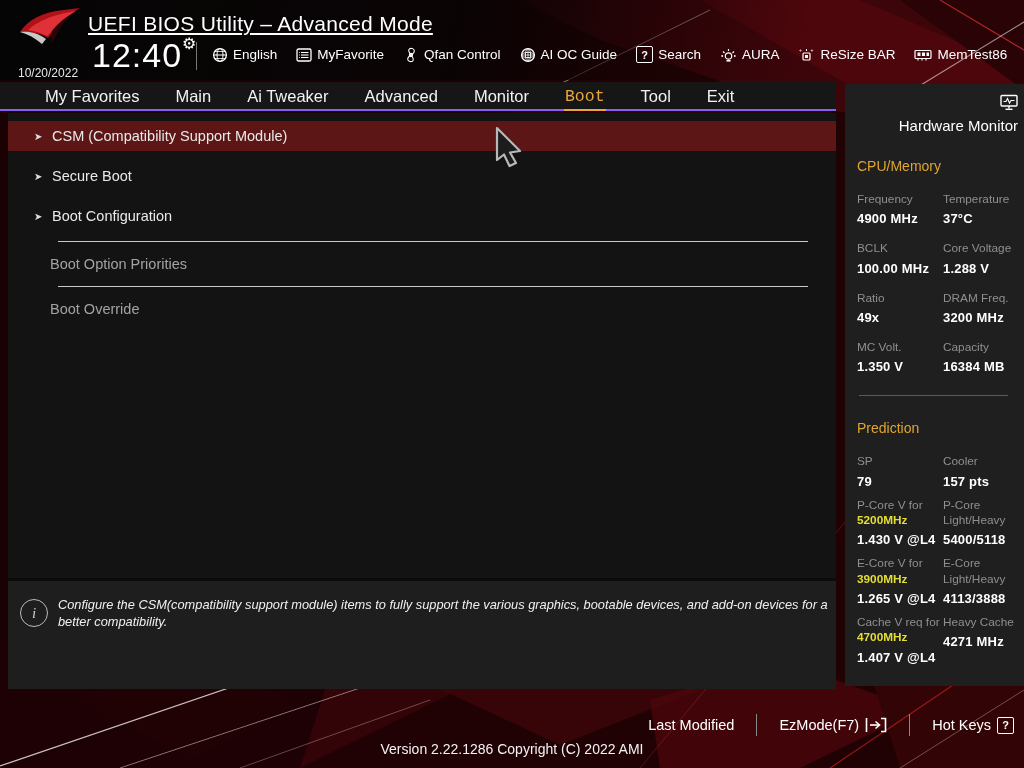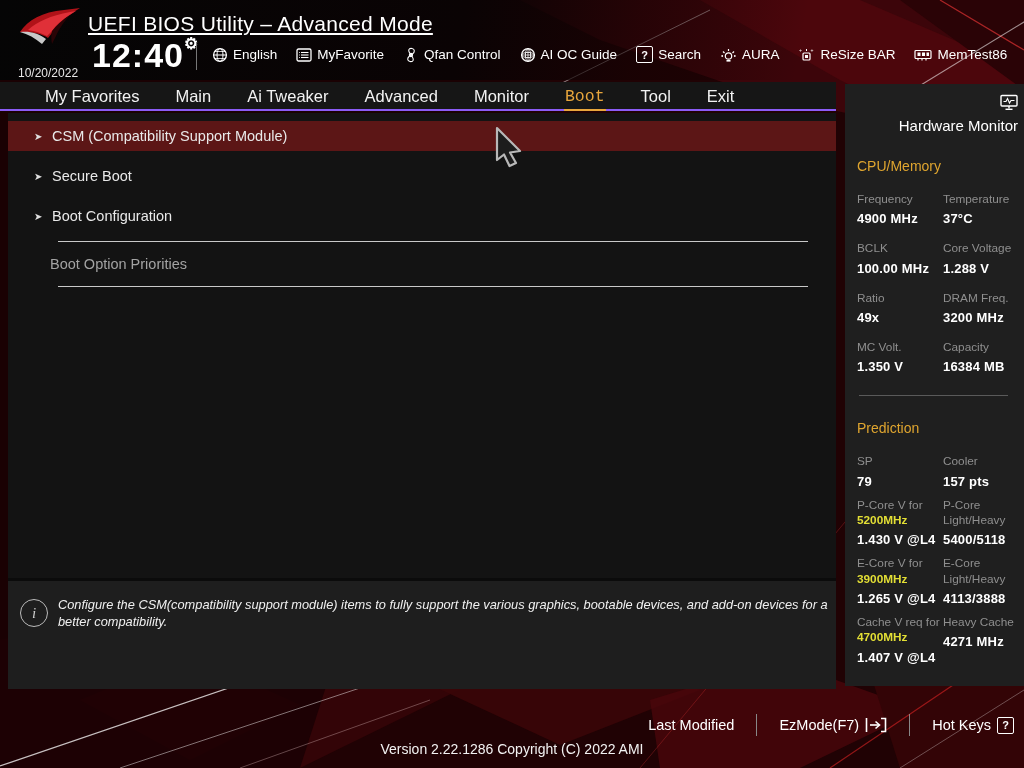--- a/index.html
+++ b/index.html
@@ -12,21 +12,21 @@
   .bg{position:absolute;left:0;top:0;z-index:0;}
 
   
   .header{position:absolute;left:0;top:0;width:1024px;height:80px;z-index:2;
     background:linear-gradient(100deg,#050505 0%,#0a0304 45%,rgba(20,2,3,.55) 62%,rgba(20,2,3,0) 78%);}
   .rog-logo{position:absolute;left:18px;top:6px;width:64px;height:44px;}
   .app-title{position:absolute;left:88px;top:12px;color:#fff;font-size:21px;font-weight:400;letter-spacing:.3px;text-decoration:underline;}
   .datetime{position:absolute;left:18px;top:42px;color:#ddd;text-align:left;line-height:1.15;margin-top:25px;}
   .date-line{font-size:12px;color:#e8e8e8;}
   .day-line{font-size:12px;color:#e8e8e8;}
-  .clock{position:absolute;left:92px;top:36px;color:#fff;font-size:34px;font-weight:700;letter-spacing:1px;}
+  .clock{position:absolute;left:92px;top:36px;color:#fff;font-size:34px;font-weight:400;letter-spacing:1px;}
   .clock .gear{font-size:16px;vertical-align:top;position:relative;top:-2px;color:#fff;}
   .hdr-sep{position:absolute;left:196px;top:42px;width:1px;height:28px;background:#777;}
 
   .toolbar{position:absolute;left:212px;top:46px;display:flex;align-items:center;gap:19px;z-index:3;}
   .tool-item{display:flex;align-items:center;gap:5px;color:#fff;font-size:13.5px;white-space:nowrap;cursor:pointer;}
   .tool-item svg{display:block;}
   .qbox{display:inline-flex;align-items:center;justify-content:center;width:15px;height:15px;
     border:1.5px solid #fff;border-radius:2px;font-size:11px;font-weight:700;color:#fff;}
 
   
@@ -219,20 +219,21 @@
     <span class="arrow">➤</span>
     <span>Secure Boot</span>
   </div>
   <div class="menu-item m2">
     <span class="arrow">➤</span>
     <span>Boot Configuration</span>
   </div>
   <div class="hr"></div>
   <div class="static-item">Boot Option Priorities</div>
   <div class="hr"></div>
+  <div class="static-item">Boot Override</div>
 </div>
 
 <div class="info">
   <div class="info-icon">i</div>
   <div class="info-text">Configure the CSM(compatibility support module) items to fully support the various graphics, bootable devices, and add-on devices for a better compatibility.</div>
 </div>
 
 <div class="sidebar">
   <div class="hm-title">
     <svg width="18" height="17" viewBox="0 0 18 17">

